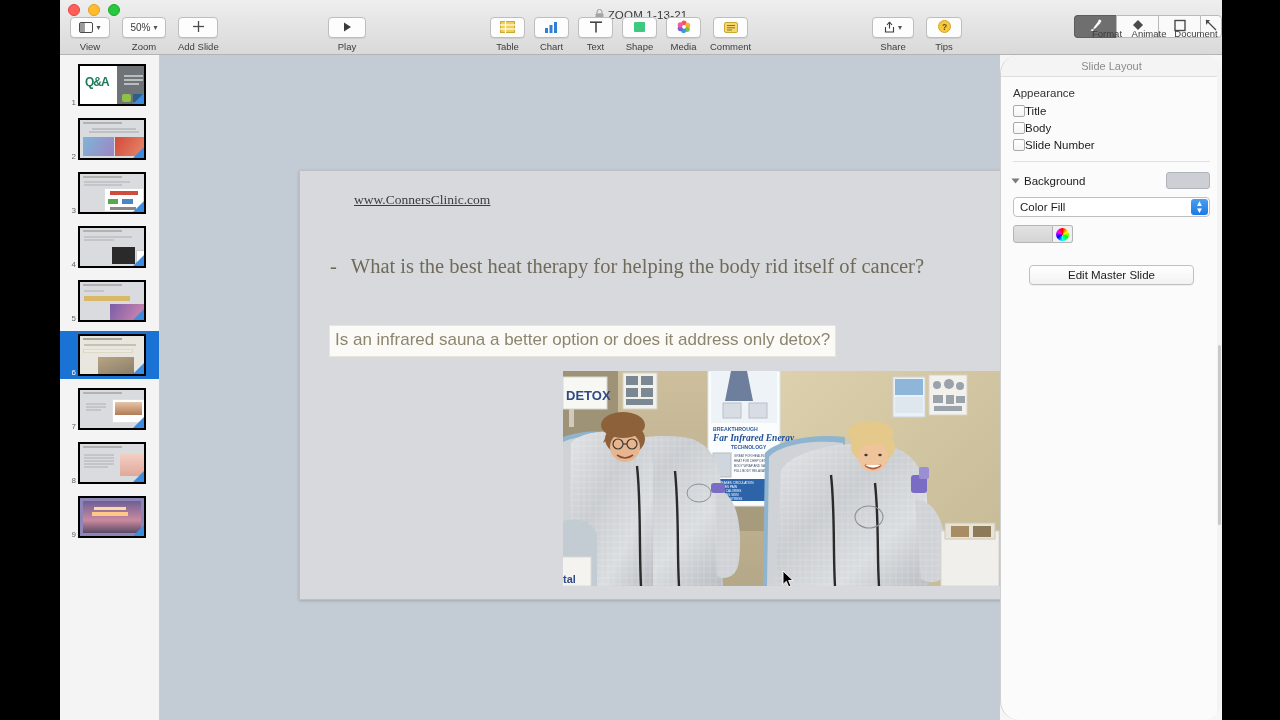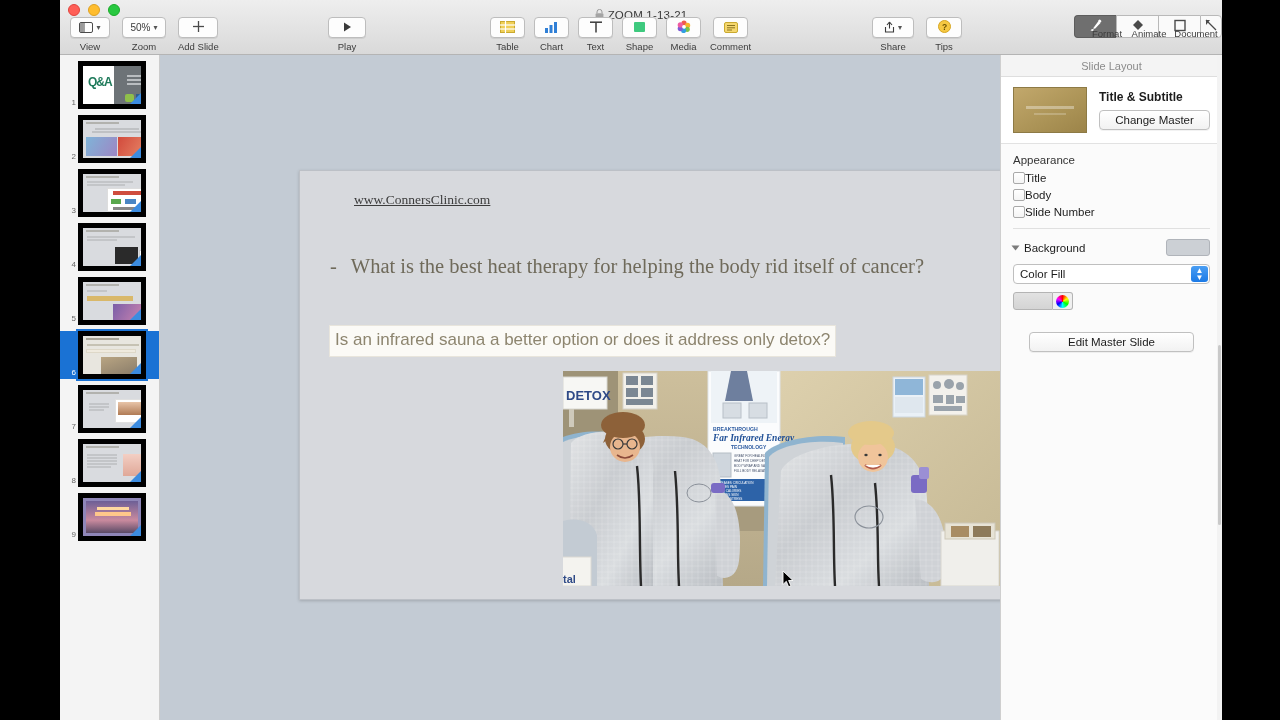--- a/index.html
+++ b/index.html
@@ -59,21 +59,21 @@
   #body { position:absolute; top:55px; left:0; right:0; bottom:0; display:flex; }
 
   
   #navigator {
     width:100px; background:#f4f4f4; border-right:1px solid #ccc;
     position:relative; overflow:hidden;
   }
   .nav-slide { position:relative; height:48px; margin:6px 0 0 0; display:flex; align-items:center; }
   .nav-slide .num { width:18px; text-align:right; font-size:8px; color:#666; align-self:flex-end; margin-bottom:2px; padding-right:2px;}
   .thumb {
-    width:68px; height:48px; background:#d9dbdf; border:5px solid #000000;
+    width:68px; height:42px; background:#d9dbdf; border:2px solid #000000;
     position:relative; overflow:hidden; flex:none;padding-left:16px;
   }
   .nav-slide.active { background:#1a72d4; }
   .nav-slide.active .num { color:#fff; }
   .nav-slide.active .thumb { outline:2px solid #1a72d4; }
   .corner { position:absolute; right:0; bottom:0; width:0; height:0;
             border-left:11px solid transparent; border-bottom:11px solid #3c8ce0; }
   .th-head { position:absolute; left:3px; top:2px; right:22px; height:2px; background:#b2b2ae; }
   .th-line { position:absolute; height:1.5px; background:#c8c8c4; }
 
@@ -108,21 +108,21 @@
     overflow:hidden; background:#b7a98c;
   }
   #photo svg { display:block; }
 
   
   #cursor { position:absolute; left:622px; top:515px; z-index:40; }
 
   
   #inspector {
     width:222px; background:#fbfbfb; border-left:1px solid #cfcfcf;
-    position:relative; font-size:11.5px; color:#1c1c1c; overflow:hidden;
+    position:relative; font-size:11.5px; color:#1c1c1c; overflow:hidden;border-radius:19px;
   }
   #insp-title {
     height:22px; line-height:22px; text-align:center; font-size:11px;
     color:#8b8b8b; background:#f4f4f4; border-bottom:1px solid #dedede;
   }
   .insp-sec { padding:10px 12px; border-bottom:1px solid #e2e2e2; background:#fff; }
   .master-row { display:flex; gap:12px; align-items:flex-start; }
   .master-thumb {
     width:74px; height:46px; flex:none;
     background:linear-gradient(150deg,#c2a86c,#ab9356 60%,#9c8449);
@@ -678,32 +678,20 @@
           <svg width="13" height="19" viewBox="0 0 13 19">
             <path d="M1 1 L1 14.5 L4.3 11.3 L6.6 16.8 L8.9 15.8 L6.6 10.5 L11 10.5 Z" fill="#000" stroke="#fff" stroke-width=".9"></path>
           </svg>
         </div>
       </div>
 
       <div id="inspector">
 
         <div id="insp-title">Slide Layout</div>
 
-        <div class="insp-sec">
-          <div class="master-row">
-            <div class="master-thumb">
-              <div class="mt-txt"></div>
-                <div class="mt-txt2"></div>
-            </div>
-            <div style="flex:1">
-              <div class="master-name">Title &amp; Subtitle</div>
-              <div class="btn">Change Master</div>
-            </div>
-          </div>
-        </div>
 
         <div class="insp-body">
           <div class="sec-label">Appearance</div>
 
           <div class="chk-row">
             <span class="chk"></span>
             <span>Title</span>
           </div>
           <div class="chk-row">
             <span class="chk"></span>

